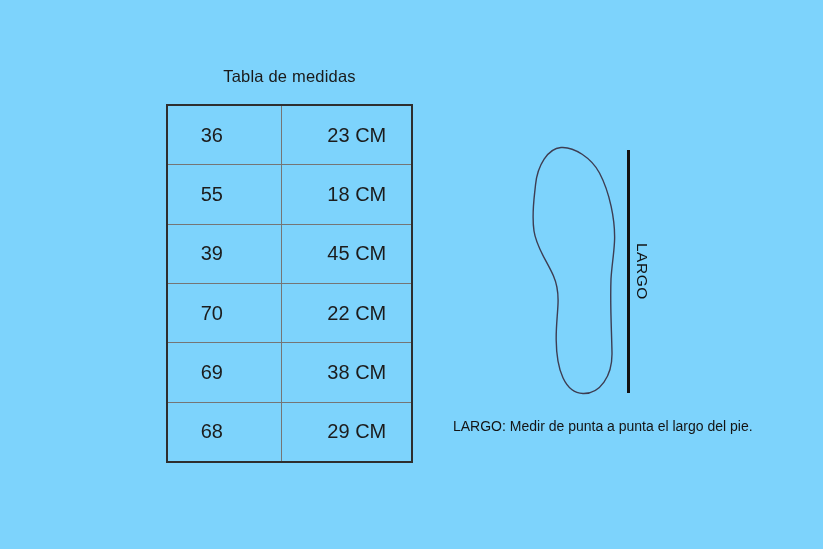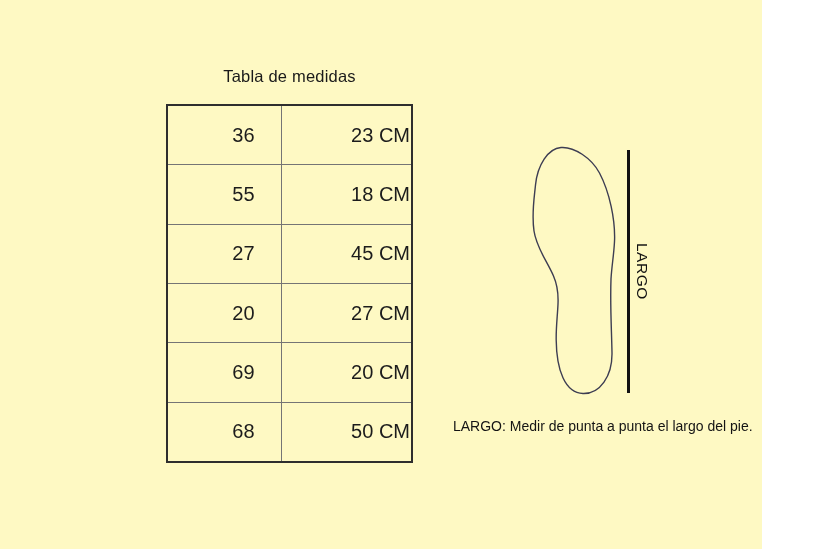--- a/index.html
+++ b/index.html
@@ -3,23 +3,23 @@
 <meta charset="utf-8">
 <style>
   html, body {
     margin: 0;
     padding: 0;
     background: #ffffff;
     font-family: "Liberation Sans", sans-serif;
   }
   .canvas {
     position: relative;
-    width: 762px;
+    width: 823px;
     height: 549px;
-    background: #fef9c3;
+    background: #7dd3fc;
     overflow: hidden;
   }
   .table-title {
     position: absolute;
     left: 166px;
     top: 67px;
     width: 247px;
     text-align: center;
     font-size: 16.5px;
     color: #1a1a1a;
@@ -33,21 +33,21 @@
     height: 359px;
     border-collapse: collapse;
     table-layout: fixed;
     border: 2px solid #2e2e2e;
   }
   table.size-table td {
     border: 1px solid #757575;
     height: 51px;
     font-size: 20px;
     color: #1c1c1c;
-    text-align: right;
+    text-align: center;
     vertical-align: middle;
     white-space: nowrap;
   }
   td.size-cell {
     width: 45%;
     padding-right: 26px;
   }
   td.length-cell {
     width: 55%;
     padding-left: 22px;
@@ -102,34 +102,34 @@
     <tbody>
       <tr>
         <td class="size-cell">36</td>
         <td class="length-cell">23 CM</td>
       </tr>
       <tr>
         <td class="size-cell">55</td>
         <td class="length-cell">18 CM</td>
       </tr>
       <tr>
-        <td class="size-cell">27</td>
+        <td class="size-cell">39</td>
         <td class="length-cell">45 CM</td>
       </tr>
       <tr>
-        <td class="size-cell">20</td>
-        <td class="length-cell">27 CM</td>
+        <td class="size-cell">70</td>
+        <td class="length-cell">22 CM</td>
       </tr>
       <tr>
         <td class="size-cell">69</td>
-        <td class="length-cell">20 CM</td>
+        <td class="length-cell">38 CM</td>
       </tr>
       <tr>
         <td class="size-cell">68</td>
-        <td class="length-cell">50 CM</td>
+        <td class="length-cell">29 CM</td>
       </tr>
     </tbody>
   </table>
 
   <svg class="foot-svg" width="92" height="253" viewBox="0 0 92 253" aria-hidden="true">
     <path d="M 33 4.5
              C 20 5.5, 9.5 22, 7.5 42
              C 6 57, 3.5 71, 6 88
              C 8.5 105, 19 118, 25.5 133
              C 29 141, 30.5 150, 30 161

